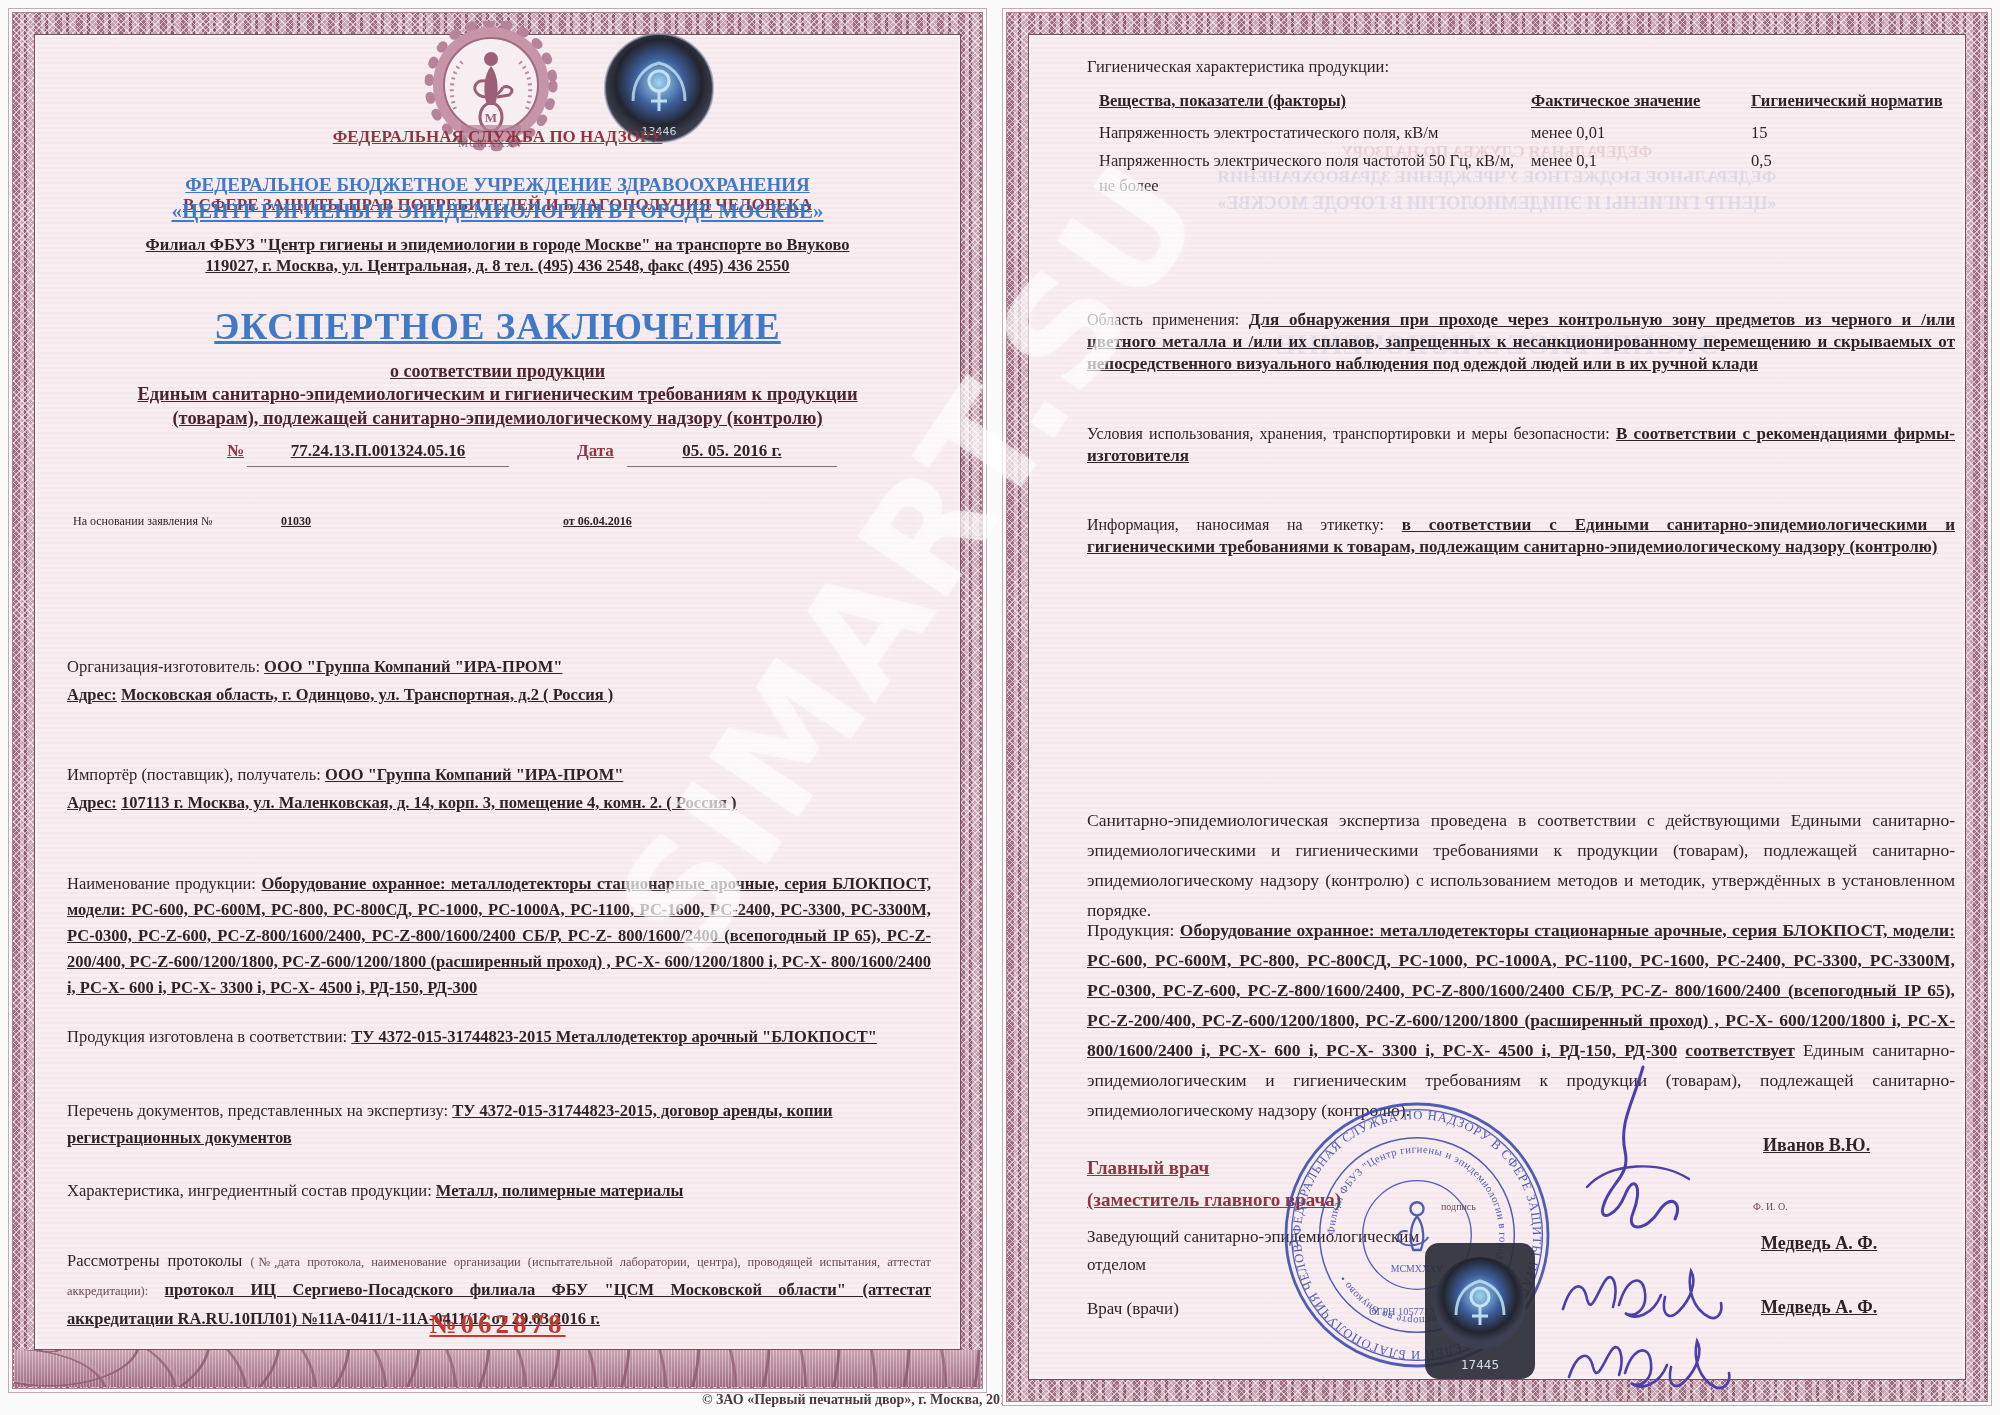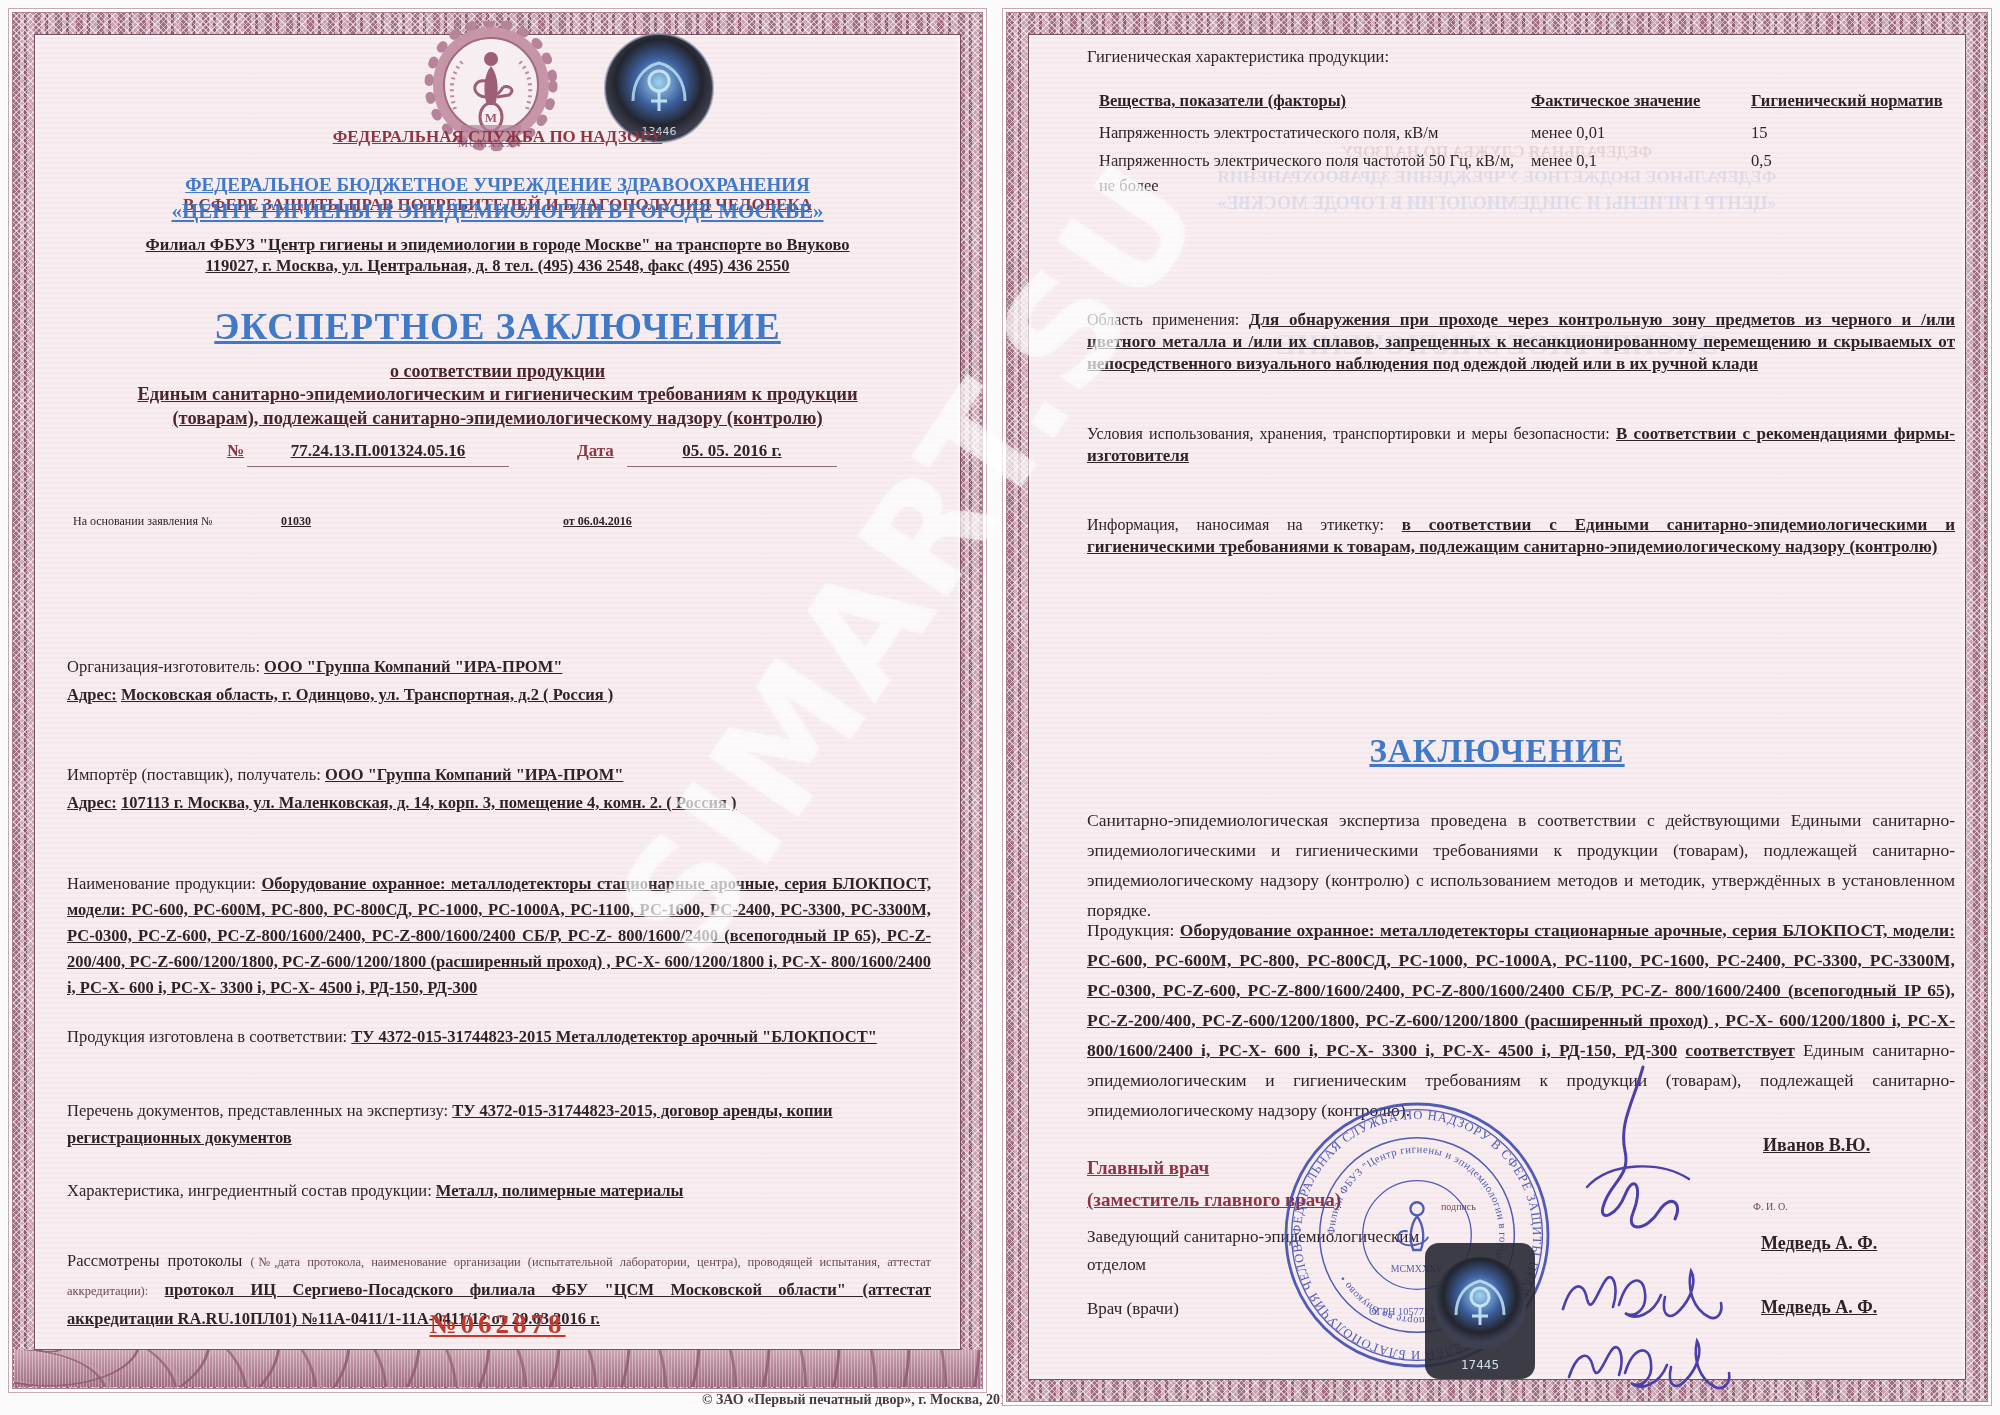--- a/index.html
+++ b/index.html
@@ -155,21 +155,21 @@
 
 <div class="page pageR" style="left:1002px;top:8px;width:988px;height:1396px;">
   <div class="gband"></div>
   <div class="sheet"></div>
 
   <div class="ghost red" style="top:134px;font-size:16px;">ФЕДЕРАЛЬНАЯ СЛУЖБА ПО НАДЗОРУ</div>
   <div class="ghost blue" style="top:158px;font-size:17px;">ФЕДЕРАЛЬНОЕ БЮДЖЕТНОЕ УЧРЕЖДЕНИЕ ЗДРАВООХРАНЕНИЯ</div>
   <div class="ghost blue" style="top:184px;font-size:18px;">«ЦЕНТР ГИГИЕНЫ И ЭПИДЕМИОЛОГИИ В ГОРОДЕ МОСКВЕ»</div>
   <div class="ghost blue" style="top:318px;font-size:30px;opacity:.09;">ЭКСПЕРТНОЕ ЗАКЛЮЧЕНИЕ</div>
 
-  <div class="s" style="left:84px;top:38px;font-size:16.5px;">Гигиеническая характеристика продукции:</div>
+  <div class="s" style="left:84px;top:48px;font-size:16.5px;">Гигиеническая характеристика продукции:</div>
 
   <div class="s" style="left:96px;top:82px;width:862px;height:24px;font-size:16.5px;">
     <span class="b" style="position:absolute;left:0;">Вещества, показатели (факторы)</span>
     <span class="b" style="position:absolute;left:432px;">Фактическое значение</span>
     <span class="b" style="position:absolute;left:652px;">Гигиенический норматив</span>
   </div>
   <div class="s" style="left:96px;top:114px;width:862px;height:24px;font-size:16.5px;">
     <span style="position:absolute;left:0;width:420px;display:inline-block;">Напряженность электростатического поля, кВ/м</span>
     <span style="position:absolute;left:432px;">менее 0,01</span>
     <span style="position:absolute;left:652px;">15</span>
@@ -188,21 +188,20 @@
   <div class="s just" style="left:84px;top:414px;width:868px;font-size:16px;line-height:22px;">
     <span>Условия использования, хранения, транспортировки и меры безопасности:</span>
     <span class="b" style="font-size:17px;">В соответствии с рекомендациями фирмы-изготовителя</span>
   </div>
 
   <div class="s just" style="left:84px;top:505px;width:868px;font-size:16px;line-height:22px;">
     <span>Информация, наносимая на этикетку:</span>
     <span class="b" style="font-size:17px;">в соответствии с Едиными санитарно-эпидемиологическими и гигиеническими требованиями к товарам, подлежащим санитарно-эпидемиологическому надзору (контролю)</span>
   </div>
 
-  <div class="s c b blue" style="top:724px;font-size:33px;letter-spacing:1px;">ЗАКЛЮЧЕНИЕ</div>
 
   <div class="s just" style="left:84px;top:796px;width:868px;font-size:17.5px;line-height:30px;">Санитарно-эпидемиологическая экспертиза проведена в соответствии с действующими Едиными санитарно-эпидемиологическими и гигиеническими требованиями к продукции (товарам), подлежащей санитарно-эпидемиологическому надзору (контролю)  с использованием методов и методик, утверждённых в установленном порядке.</div>
 
   <div class="s just" style="left:84px;top:906px;width:868px;font-size:17.5px;line-height:30px;">
     <span>Продукция:</span>
     <span class="b">Оборудование охранное: металлодетекторы стационарные арочные, серия БЛОКПОСТ, модели: РС-600, РС-600М, РС-800, РС-800СД, РС-1000, РС-1000А, РС-1100, РС-1600, РС-2400, РС-3300, РС-3300М, РС-0300, РС-Z-600, РС-Z-800/1600/2400, РС-Z-800/1600/2400 СБ/Р, РС-Z- 800/1600/2400 (всепогодный IP 65), РС-Z-200/400, РС-Z-600/1200/1800, РС-Z-600/1200/1800 (расширенный проход) , РС-Х- 600/1200/1800 i, РС-Х- 800/1600/2400 i, РС-Х- 600 i, РС-Х- 3300 i, РС-Х- 4500 i, РД-150, РД-300</span>
     <span class="b">соответствует</span>
     <span>Единым  санитарно-эпидемиологическим  и  гигиеническим  требованиям  к  продукции (товарам), подлежащей санитарно-эпидемиологическому надзору (контролю).</span>
   </div>
 

